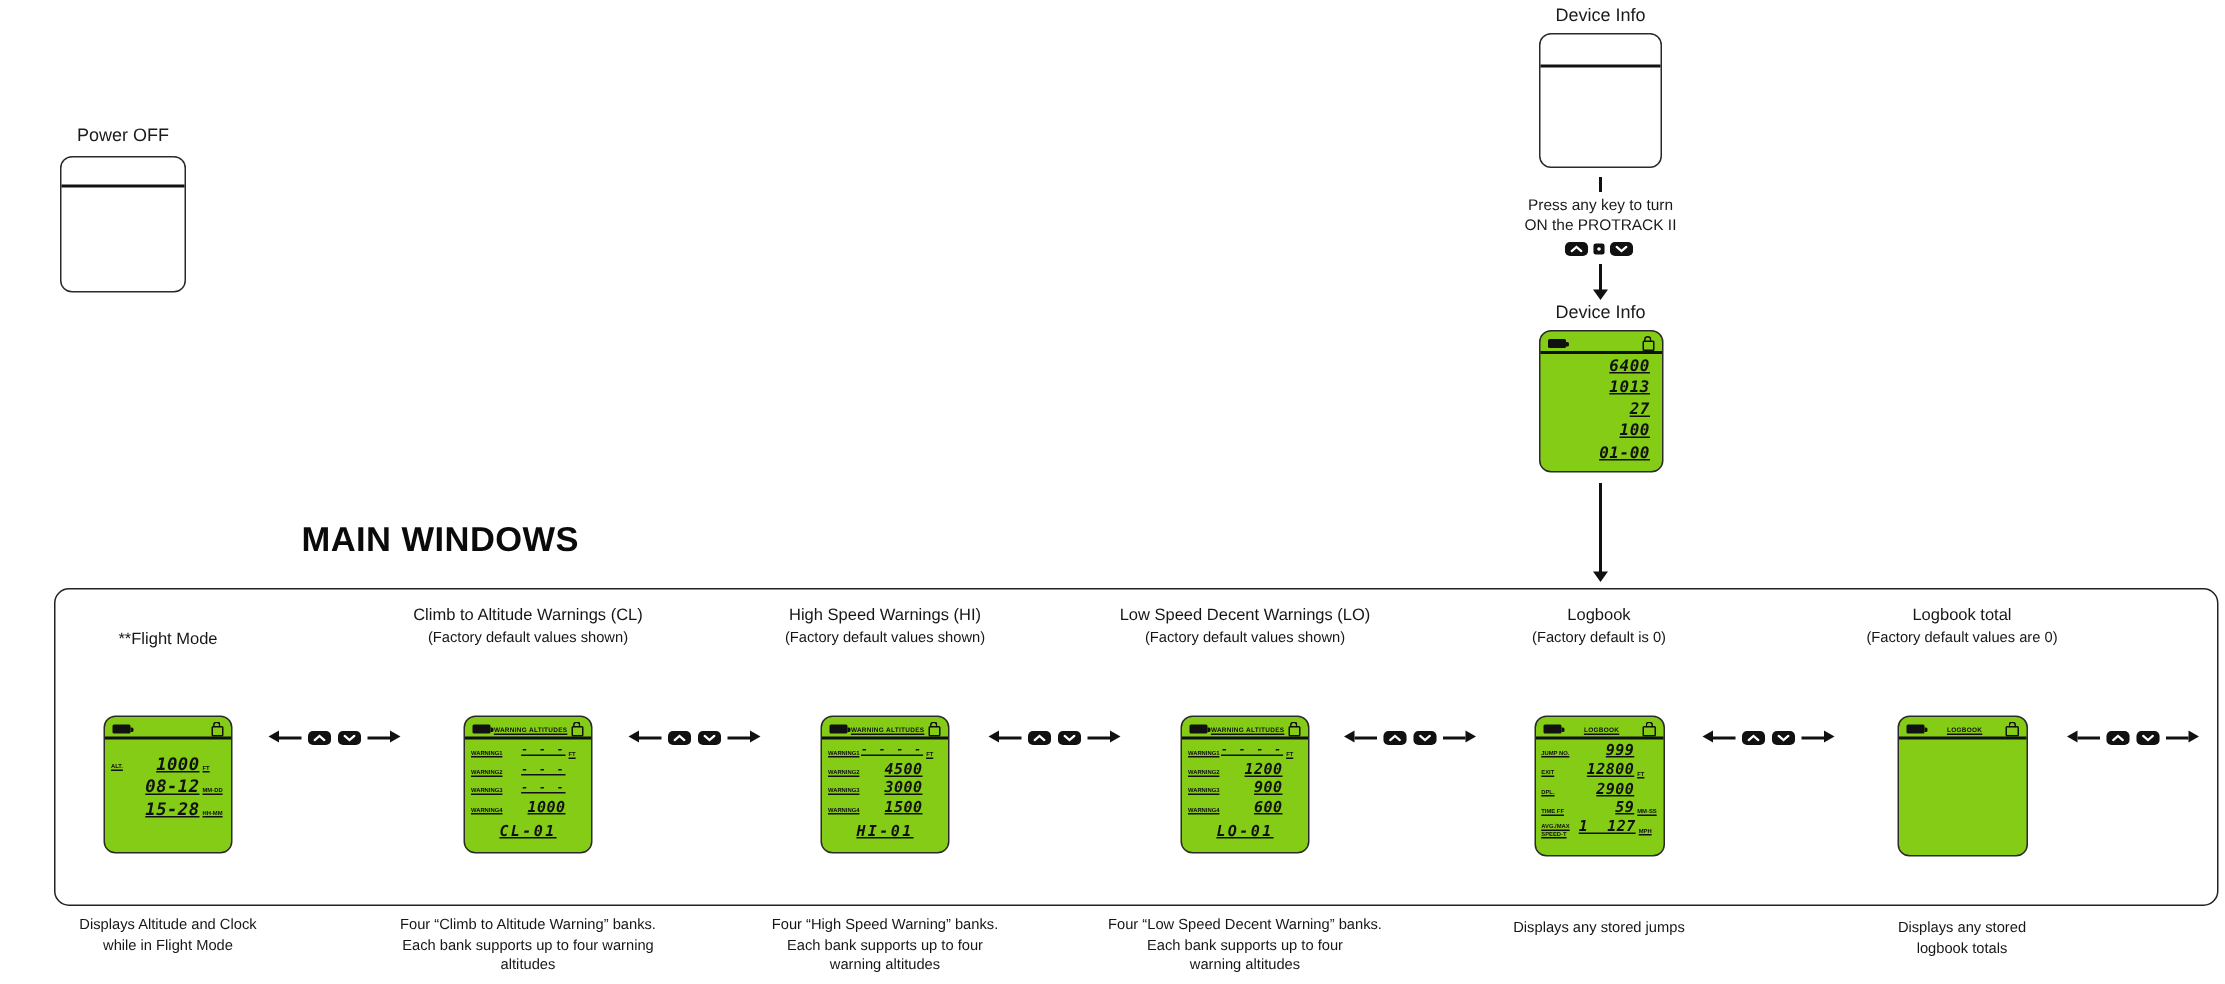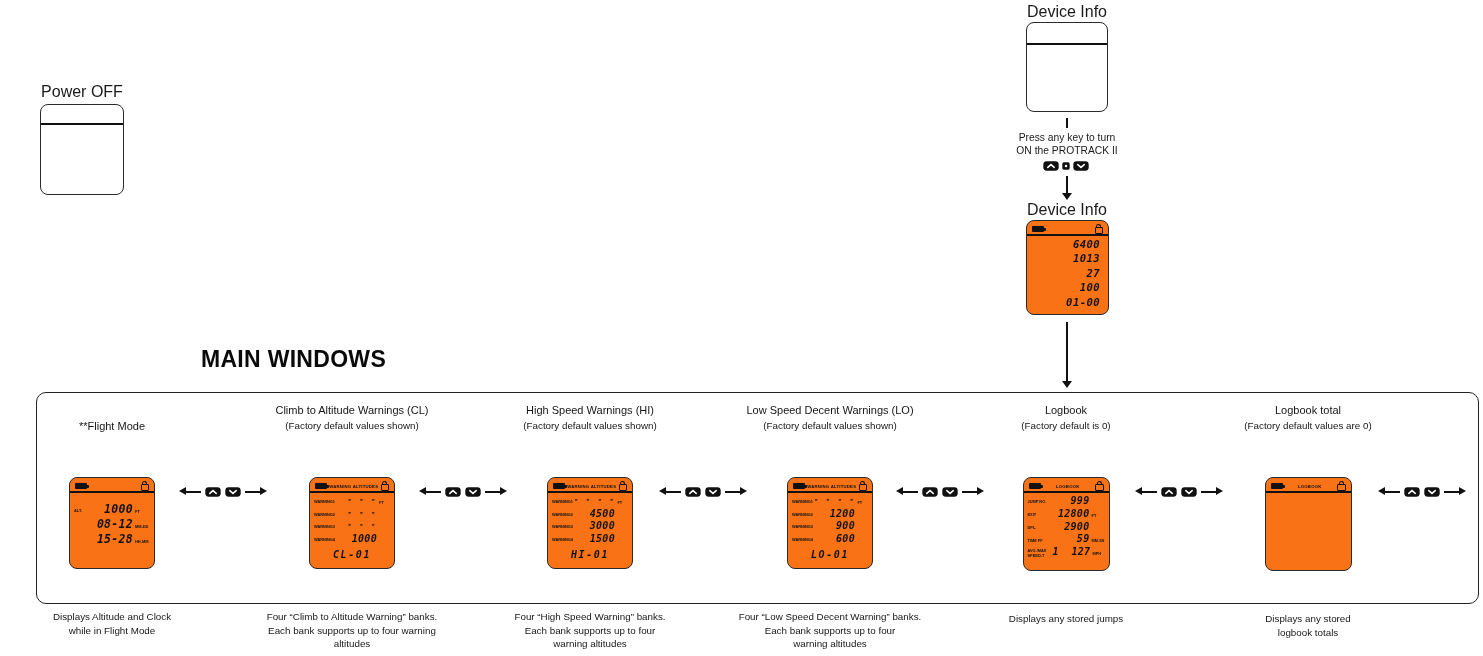--- a/index.html
+++ b/index.html
@@ -1,30 +1,30 @@
 <!DOCTYPE html>
 <html><head>
 <meta charset="utf-8">
 <style>
   html,body{margin:0;padding:0;background:#fff;}
   .canvas{position:relative;width:1483px;height:656px;background:#ffffff;
     font-family:"Liberation Sans",sans-serif;color:#111;overflow:hidden;}
   .abs{position:absolute;}
 
   
-  .dev-label{font-size:16px;text-align:center;color:#1a1a1a;white-space:nowrap;}
+  .dev-label{font-size:12px;text-align:center;color:#1a1a1a;white-space:nowrap;}
   .note{font-size:10.3px;line-height:1.22;text-align:center;color:#1a1a1a;}
 
   
   .device{position:absolute;border:1.3px solid #2a2a2a;border-radius:8px;background:#fff;box-sizing:border-box;}
   .device-hd{height:18px;border-bottom:2.4px solid #111;}
 
   
-  .lcd{border:1.3px solid #2a2a2a;border-radius:8px;background:#f97316;box-sizing:border-box;
-       width:86px;height:92px;display:flex;flex-direction:column;}
+  .lcd{border:1.3px solid #2a2a2a;border-radius:8px;background:#84cc16;box-sizing:border-box;
+       width:86px;height:92px;display:flex;flex-direction:column;text-decoration:underline;}
   .lcd-status{height:15px;flex:none;padding:3px 5px 0;border-bottom:2.4px solid #111;
        display:flex;align-items:center;box-sizing:border-box;}
   .lcd-status.plain{justify-content:space-between;}
   .battery{width:12px;height:5.5px;background:#111;border-radius:1px;position:relative;display:inline-block;flex:none;}
   .battery::after{content:"";position:absolute;right:-2.4px;top:1.3px;width:2.2px;height:3px;background:#111;border-radius:0 1px 1px 0;}
   .lock{width:6.5px;height:5.5px;border:1.1px solid #111;border-radius:1px;position:relative;display:inline-block;flex:none;margin-top:2.5px;}
   .lock::before{content:"";position:absolute;left:0.9px;top:-3.7px;width:2.8px;height:3.2px;border:1.1px solid #111;border-bottom:none;border-radius:2.6px 2.6px 0 0;}
   .lcd-head{flex:1;text-align:center;font-size:4.3px;font-weight:700;letter-spacing:.2px;white-space:nowrap;padding:0 2px;}
 
   .seg{font-family:"DejaVu Sans Mono",monospace;font-style:italic;font-weight:700;}

